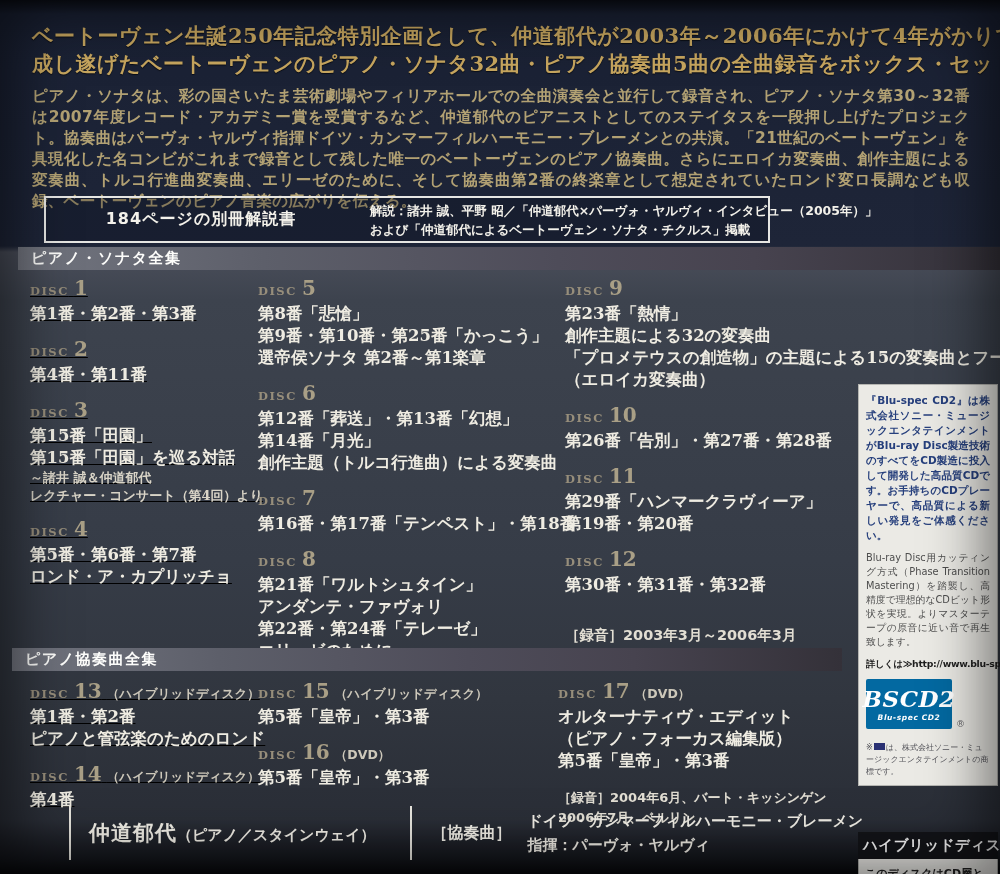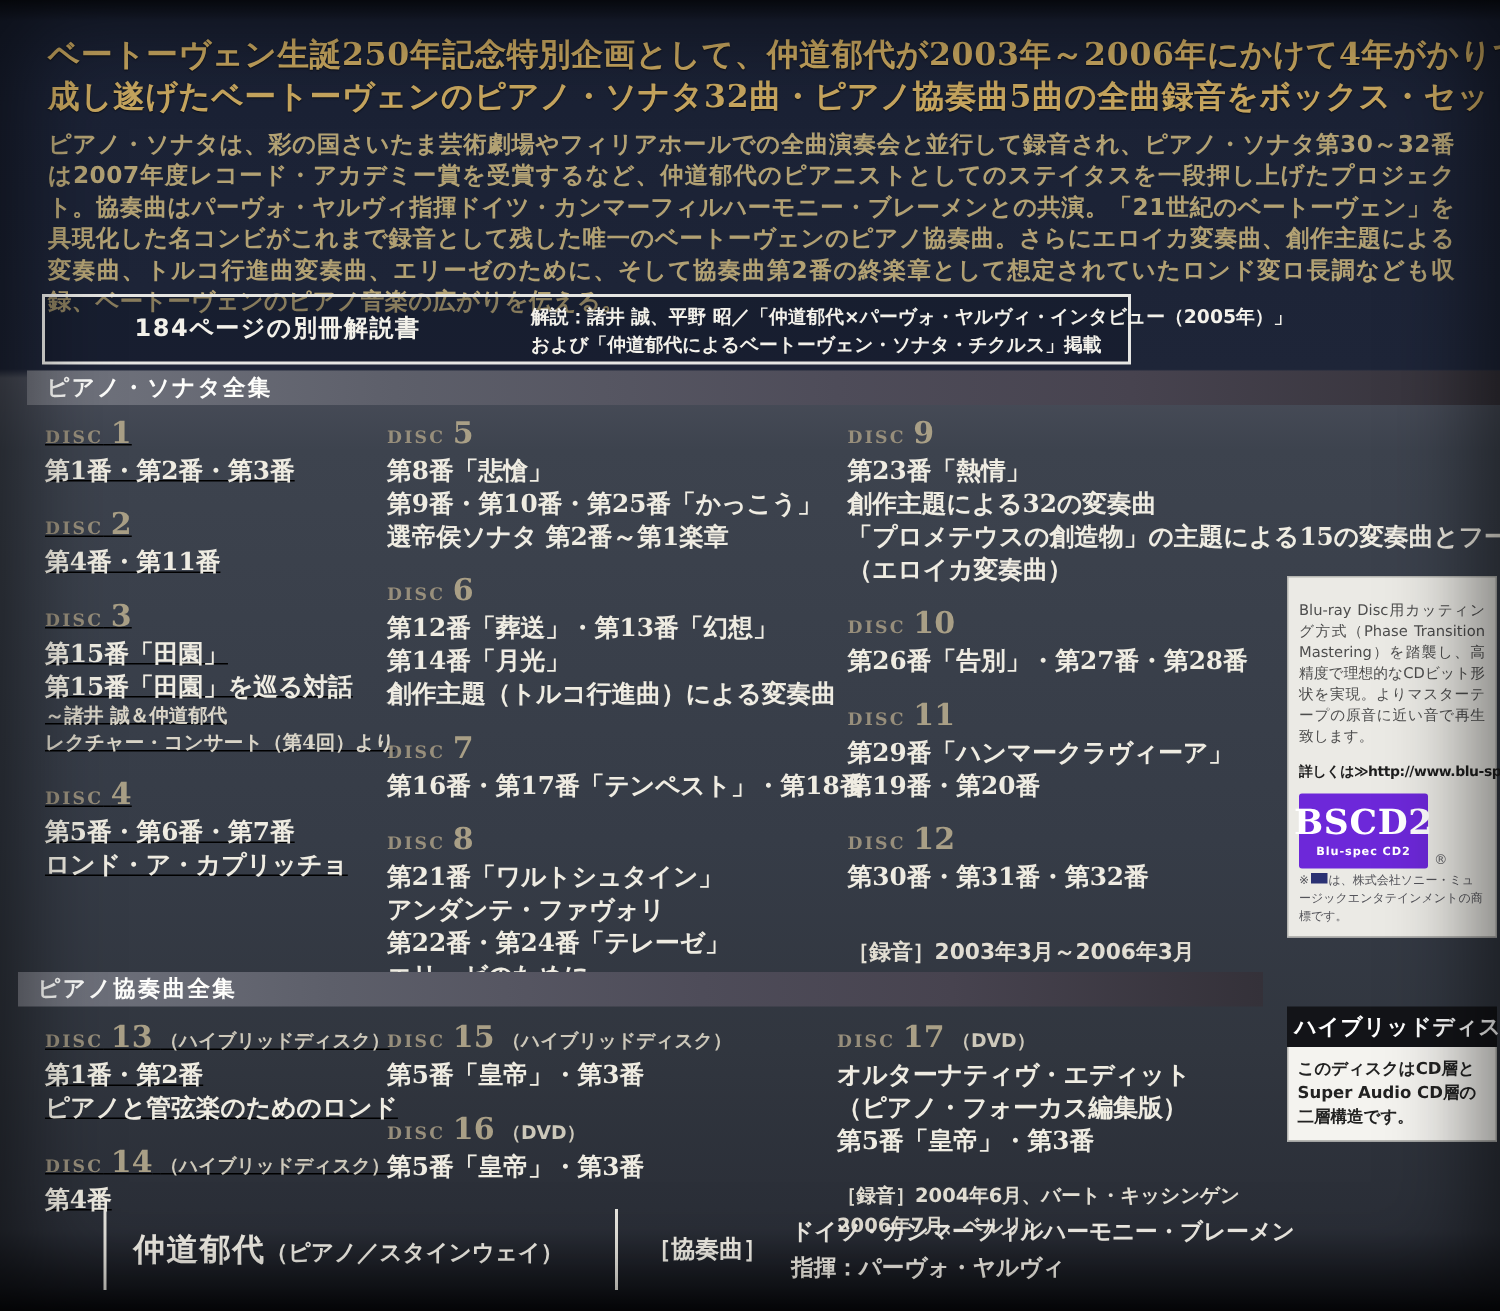--- a/index.html
+++ b/index.html
@@ -14,21 +14,21 @@
   .page::after{content:"";position:absolute;inset:0;pointer-events:none;
     box-shadow:inset 0 0 60px 14px rgba(0,0,0,0.55);}
   
   .top-banner{position:absolute;left:32px;right:30px;top:22px;}
   .headline{font-family:"DejaVu Serif",serif;font-weight:bold;color:#c7a65f;
     font-size:21px;line-height:28px;white-space:nowrap;letter-spacing:0.5px;
     text-shadow:0 1px 1px rgba(0,0,0,0.6);}
   .intro{margin:8px 0 0 0;color:#b2a173;font-weight:bold;font-size:15.5px;
     line-height:21px;text-align:justify;letter-spacing:0.3px;}
   
-  .booklet-box{position:absolute;left:28px;top:196px;width:726px;height:47px;
+  .booklet-box{position:absolute;left:44px;top:196px;width:726px;height:47px;
     border:2px solid #e6e6e3;display:flex;align-items:center;box-sizing:border-box;
     background:rgba(8,12,22,0.25);color:#f3f1ea;}
   .booklet-left{flex:0 0 310px;text-align:center;font-weight:bold;font-size:16px;letter-spacing:1px;}
   .booklet-divider{width:2px;height:34px;background:#dedcd6;}
   .booklet-right{padding:2px 0 2px 14px;font-weight:bold;font-size:12.5px;line-height:19px;white-space:nowrap;}
   
   .section-bar{position:absolute;height:23px;display:flex;align-items:center;
     padding-left:13px;box-sizing:border-box;color:#fdfdfb;font-weight:bold;
     font-size:15px;letter-spacing:1.5px;
     background:linear-gradient(90deg,#72757f 0%,#5d5f6a 25%,#4e4c59 55%,#47434f 75%,#343139 100%);}
@@ -54,26 +54,26 @@
   .rec-note-sonata{margin-top:28px;font-size:14.5px;line-height:22px;}
   .rec-note-concerto{margin-top:16px;font-size:13px;line-height:20px;}
   
   .sidebar{position:absolute;left:858px;top:384px;width:140px;}
   .bluspec{background:#ebeae5;border:1px solid #b5b5b1;box-sizing:border-box;
     padding:8px 7px 7px 7px;}
   .bs-p1{color:#27407d;font-weight:bold;font-size:10.5px;line-height:15px;text-align:justify;}
   .bs-p2{color:#4d4d4d;font-size:9.8px;line-height:14px;margin-top:8px;text-align:justify;}
   .bs-link{color:#1e1e1e;font-weight:bold;font-size:9.3px;margin-top:9px;white-space:nowrap;letter-spacing:-0.3px;}
   .bs-logo-row{display:flex;align-items:flex-end;margin-top:8px;}
-  .bs-logo{width:86px;height:50px;background:#6d28d9;color:#fff;border-radius:2px;
-    display:flex;flex-direction:column;align-items:center;justify-content:center;}
+  .bs-logo{width:86px;height:50px;background:#0369a1;color:#fff;border-radius:2px;
+    display:flex;flex-direction:column;align-items:center;justify-content:center;font-style:italic;}
   .bs-logo-main{font-family:"DejaVu Serif",serif;font-weight:bold;font-size:23px;line-height:24px;letter-spacing:0.5px;}
   .bs-logo-sub{font-size:7.5px;font-weight:bold;letter-spacing:0.6px;margin-top:2px;}
   .bs-reg{font-size:9px;color:#66666a;margin-left:4px;}
-  .bs-note{font-size:8px;color:#54545a;line-height:12px;margin-top:2px;}
+  .bs-note{font-size:8px;color:#54545a;line-height:12px;margin-top:13px;}
   .mini-mark{display:inline-block;width:11px;height:7px;background:#2a3173;margin:0 1px;}
   .hybrid{margin-top:46px;}
   .hy-head{background:#131418;color:#fff;font-weight:bold;font-size:14.5px;
     letter-spacing:0.5px;padding:4px 5px;white-space:nowrap;}
   .hy-body{background:#f4f3ef;border:1px solid #b5b5b1;border-top:none;
     padding:7px 6px;color:#222;}
   .hy-intro{font-weight:bold;font-size:11px;line-height:16px;}
   
   .credits{position:absolute;left:38px;top:806px;display:flex;align-items:center;
     color:#f2efe7;font-family:"DejaVu Serif",serif;padding-left:31px;}
@@ -234,20 +234,21 @@
         </div>
       <div class="rec-note rec-note-concerto">
         <div>［録音］2004年6月、バート・キッシンゲン</div>
         <div>2006年7月、ベルリン</div>
       </div>
     </div>
   </div>
 
   <aside class="sidebar">
     <div class="bluspec">
+      <div class="bs-p1">『Blu-spec CD2』は株式会社ソニー・ミュージックエンタテインメントがBlu-ray Disc製造技術のすべてをCD製造に投入して開発した高品質CDです。お手持ちのCDプレーヤーで、高品質による新しい発見をご体感ください。</div>
       <div class="bs-p2">Blu-ray Disc用カッティング方式（Phase Transition Mastering）を踏襲し、高精度で理想的なCDビット形状を実現。よりマスターテープの原音に近い音で再生致します。</div>
       <div class="bs-link">詳しくは≫http://www.blu-speccd2.jp</div>
       <div class="bs-logo-row">
         <div class="bs-logo">
           <div class="bs-logo-main">BSCD2</div>
           <div class="bs-logo-sub">Blu-spec CD2</div>
         </div>
         <span class="bs-reg">®</span>
       </div>
       <div class="bs-note">

